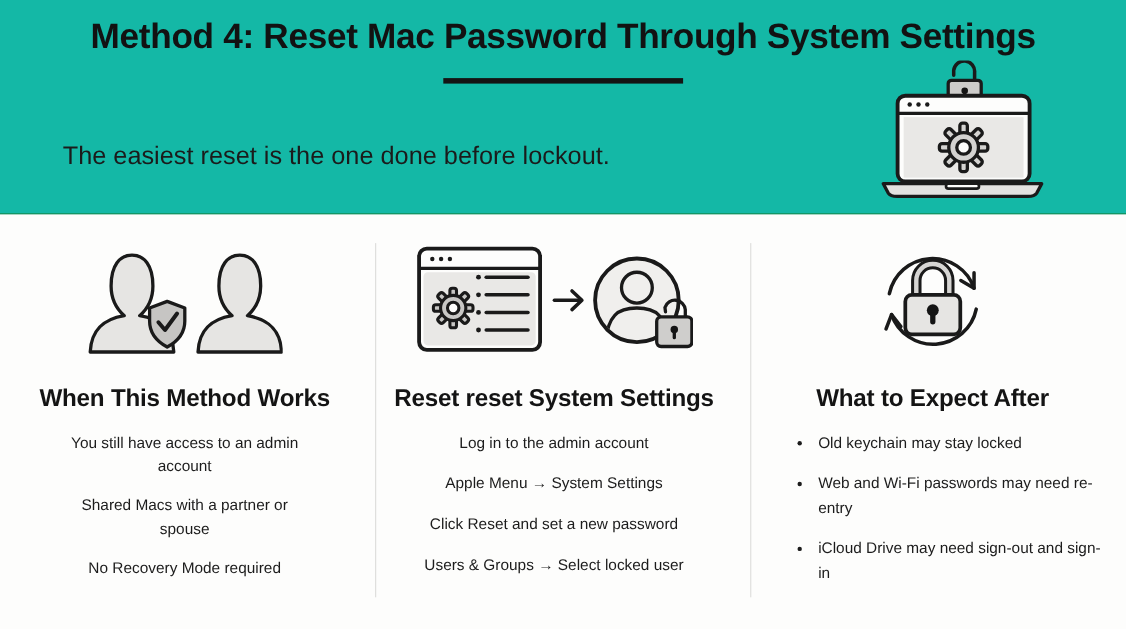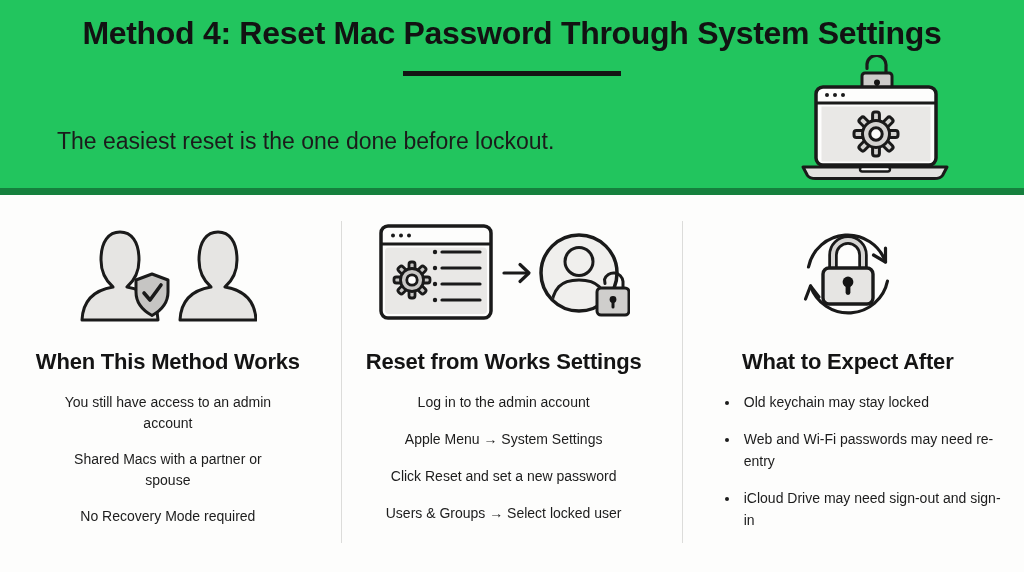--- a/index.html
+++ b/index.html
@@ -1,22 +1,22 @@
 <!DOCTYPE html>
 <html><head>
 <meta charset="utf-8">
 <style>
   html,body{margin:0;padding:0;}
   body{width:1024px;height:572px;overflow:hidden;background:#fdfdfc;
        font-family:"Liberation Sans","DejaVu Sans",sans-serif;color:#161616;}
   .page{position:relative;width:1024px;height:572px;}
 
   
-  .header{position:relative;width:100%;height:195px;background:#22c55e;
-          border-bottom:7px solid #15803d;box-sizing:border-box;}
+  .header{position:relative;width:100%;height:195px;background:#14b8a6;
+          border-bottom:1px solid #15803d;box-sizing:border-box;}
   .title{margin:0;padding-top:15px;text-align:center;font-size:32px;font-weight:700;
          letter-spacing:-.3px;color:#121212;}
   .title-underline{width:218px;height:5px;background:#141414;margin:19px auto 0;}
   .subtitle{position:absolute;left:57px;top:128px;font-size:23px;color:#1b1b1b;}
   .hero{position:absolute;left:798px;top:55px;width:154px;height:131px;}
 
   
   .content{position:relative;width:100%;height:376px;background:#fdfdfc;}
   .vdiv{position:absolute;top:26px;height:322px;width:1px;background:#dcdcda;}
   .vdiv.d1{left:341px;} .vdiv.d2{left:682px;}
@@ -146,21 +146,21 @@
               <circle cx="201" cy="50" r="38" fill="#f0efed" stroke="#1a1a1a" stroke-width="3.5"></circle>
               <circle cx="201" cy="38.5" r="14" fill="#f0efed" stroke="#1a1a1a" stroke-width="3"></circle>
               <path d="M 172 92 C 174 63 184 57 201 57 C 218 57 228 63 230 92" fill="none" stroke="#1a1a1a" stroke-width="3" clip-path="url(#uclip)"></path>
               <path class="ol" d="M 245 65 V 58.5 A 9.5 9.5 0 0 0 226.5 56.5 L 227 60.5" stroke-width="3" stroke-linecap="round"></path>
               <rect x="219" y="65" width="32" height="27" rx="4" fill="#cfcecc" stroke="#1a1a1a" stroke-width="3"></rect>
               <circle cx="235" cy="76.5" r="3.4" fill="#141414"></circle>
               <rect x="233.5" y="78" width="3" height="7.5" rx="1.5" fill="#141414"></rect>
             </g>
           </svg>
         </div>
-        <h2 class="col-heading">Reset from Works Settings</h2>
+        <h2 class="col-heading">Reset reset System Settings</h2>
         <div class="items">
           <p>Log in to the admin account</p>
           <p>Apple Menu → System Settings</p>
           <p>Click Reset and set a new password</p>
           <p>Users &amp; Groups → Select locked user</p>
         </div>
       </div>
 
       <div class="col c3">
         <div class="icon-wrap">

